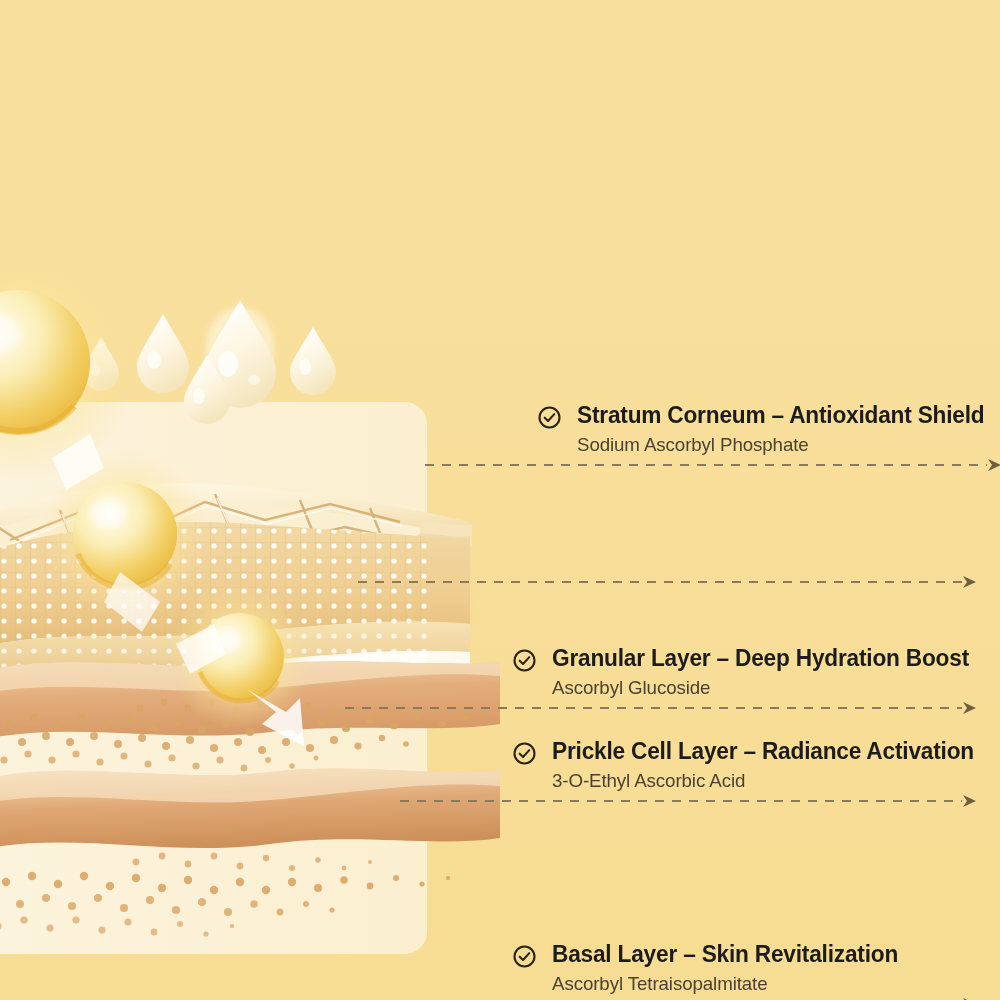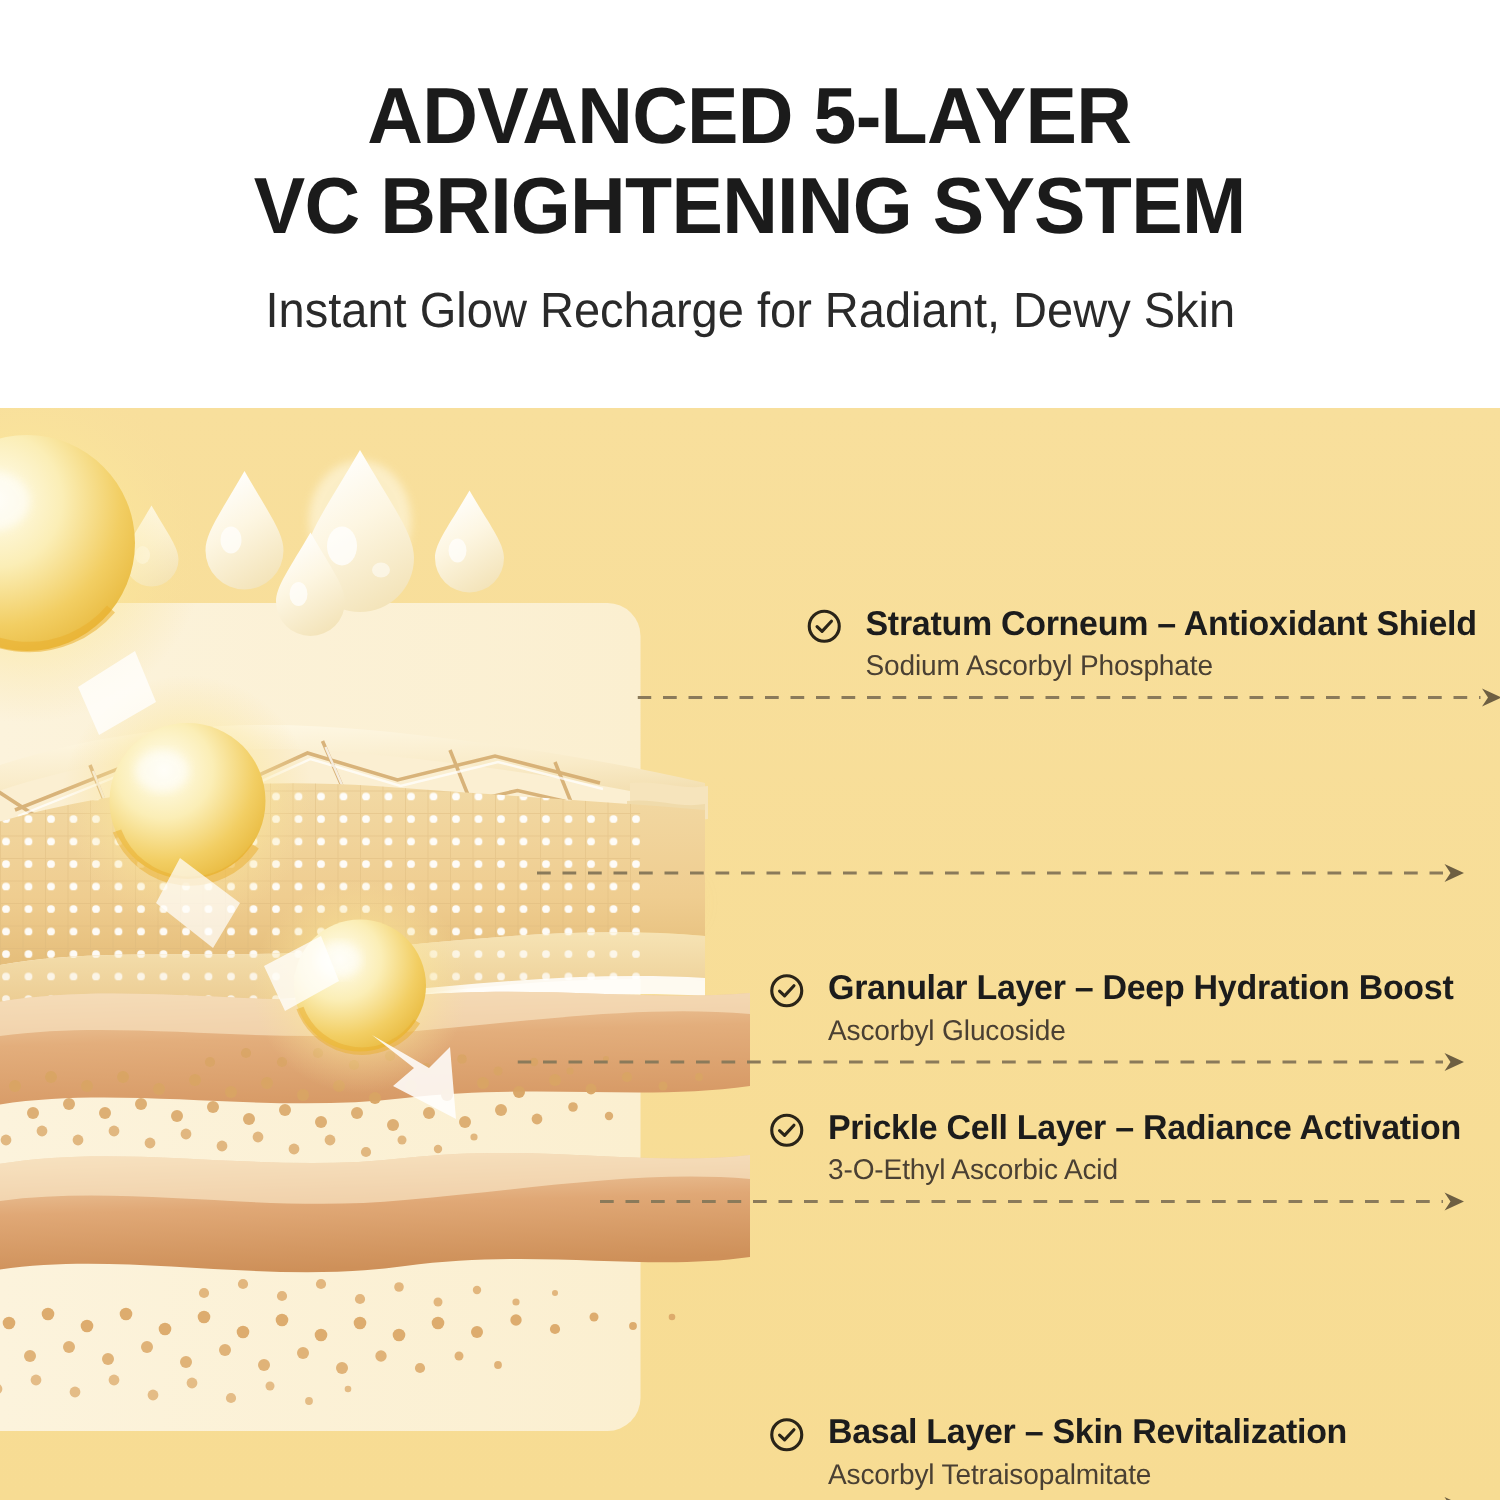--- a/index.html
+++ b/index.html
@@ -385,25 +385,20 @@
 
       <g fill="#FFFFFF" opacity="0.95">
         <path d="M52 186 L90 162 L104 196 L66 218 Z" opacity="0.8"></path>
         <path d="M120 300 L160 330 L142 360 L104 330 Z" opacity="0.75"></path>
         <path d="M176 372 L214 352 L226 382 L190 402 Z" opacity="0.8"></path>
         <path d="M248 418 L286 440 L300 426 L304 474 L262 452 L276 440 Z" opacity="0.9"></path>
       </g>
     </svg>
   </div>
 
-  <div class="header">
-    <div class="title-line">ADVANCED 5-LAYER</div>
-    <div class="title-line">VC BRIGHTENING SYSTEM</div>
-    <div class="subtitle">Instant Glow Recharge for Radiant, Dewy Skin</div>
-  </div>
 
   <div class="callouts" id="callout-list">
       <div class="callout" style="top: 130px; margin-left: 25px;">
         <div class="dash" style="left: 400px; width: 562px;"></div>
         <div class="arrow" style="left: 962px;">
           <svg viewBox="0 0 16 16" width="16" height="16">
             <path d="M1 2 L14 8 L1 14 L5 8 Z" fill="#6E5F42"></path>
           </svg>
         </div>
         <div class="row">

